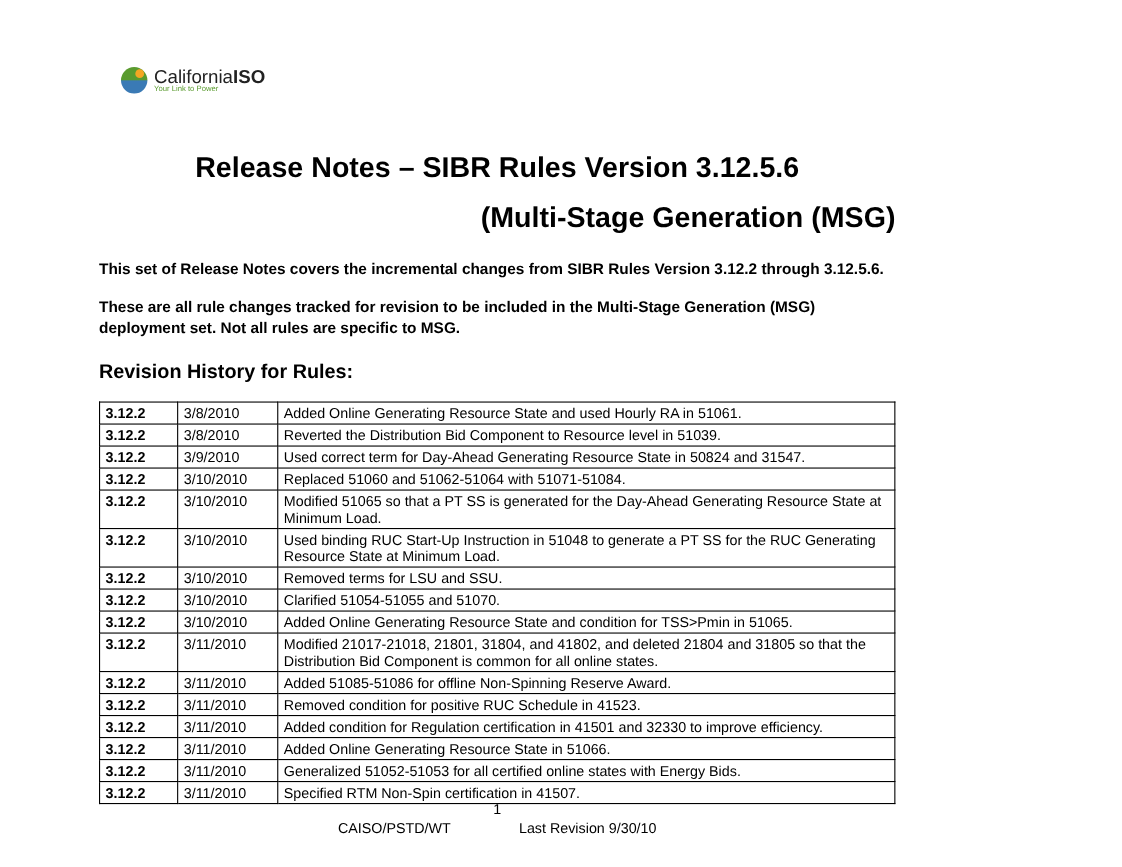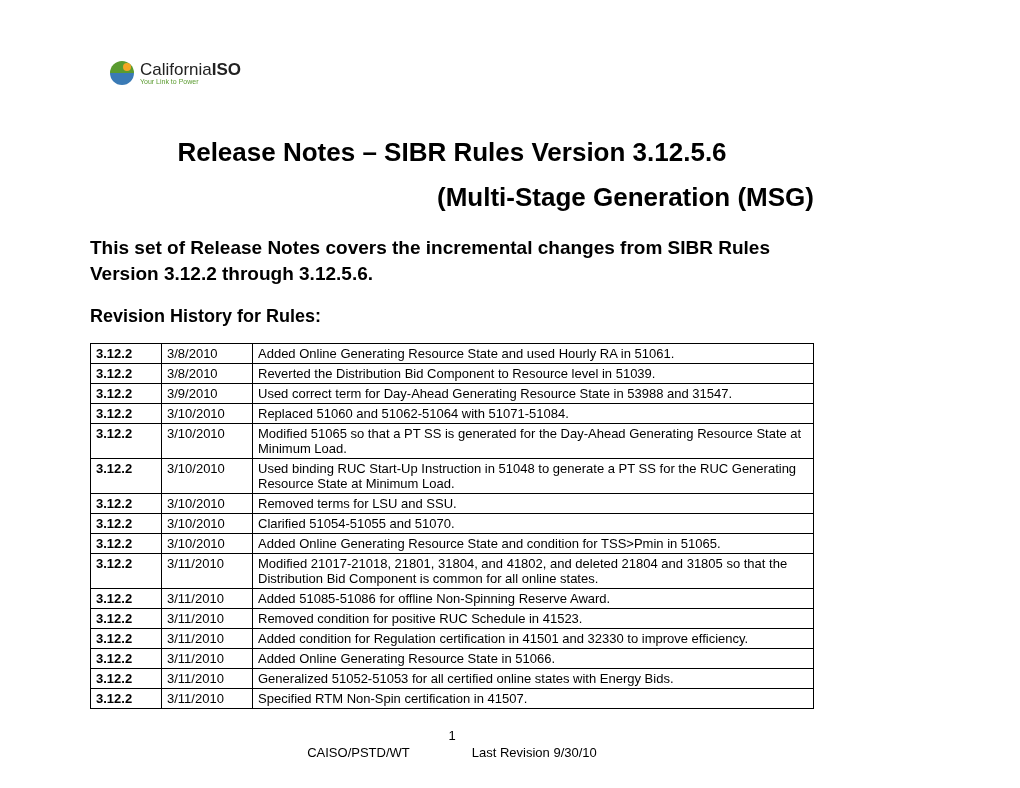--- a/index.html
+++ b/index.html
@@ -60,21 +60,21 @@
       margin: 12px;
       line-height: 1.35;
     }
     h1.subtitle {
       text-align: right;
       font-size: 26px;
       font-weight: 700;
       margin: 0 0 22px 0;
     }
     p.body {
-      font-size: 19px;
+      font-size: 14px;
       font-weight: 700;
       margin: 0 0 16px 0;
       line-height: 1.35;
     }
     h2.section {
       font-size: 18px;
       font-weight: 700;
       margin: 20px 0 16px 0;
     }
     table.rev {
@@ -116,39 +116,40 @@
         <span>California</span><strong>ISO</strong>
       </div>
       <div class="tag">Your Link to Power</div>
     </div>
   </div>
 
   <h1 class="title">Release Notes – SIBR Rules Version 3.12.5.6</h1>
   <h1 class="subtitle">(Multi-Stage Generation (MSG)</h1>
 
   <p class="body">This set of Release Notes covers the incremental changes from SIBR Rules Version 3.12.2 through 3.12.5.6.</p>
+  <p class="body">These are all rule changes tracked for revision to be included in the Multi-Stage Generation (MSG) deployment set. Not all rules are specific to MSG.</p>
 
   <h2 class="section">Revision History for Rules:</h2>
 
   <table class="rev">
     <tbody id="rev-body">
         <tr>
           <td class="col-v">3.12.2</td>
           <td class="col-d">3/8/2010</td>
           <td>Added Online Generating Resource State and used Hourly RA in 51061.</td>
         </tr>
         <tr>
           <td class="col-v">3.12.2</td>
           <td class="col-d">3/8/2010</td>
           <td>Reverted the Distribution Bid Component to Resource level in 51039.</td>
         </tr>
         <tr>
           <td class="col-v">3.12.2</td>
           <td class="col-d">3/9/2010</td>
-          <td>Used correct term for Day-Ahead Generating Resource State in 53988 and 31547.</td>
+          <td>Used correct term for Day-Ahead Generating Resource State in 50824 and 31547.</td>
         </tr>
         <tr>
           <td class="col-v">3.12.2</td>
           <td class="col-d">3/10/2010</td>
           <td>Replaced 51060 and 51062-51064 with 51071-51084.</td>
         </tr>
         <tr>
           <td class="col-v">3.12.2</td>
           <td class="col-d">3/10/2010</td>
           <td>Modified 51065 so that a PT SS is generated for the Day-Ahead Generating Resource State at Minimum Load.</td>

